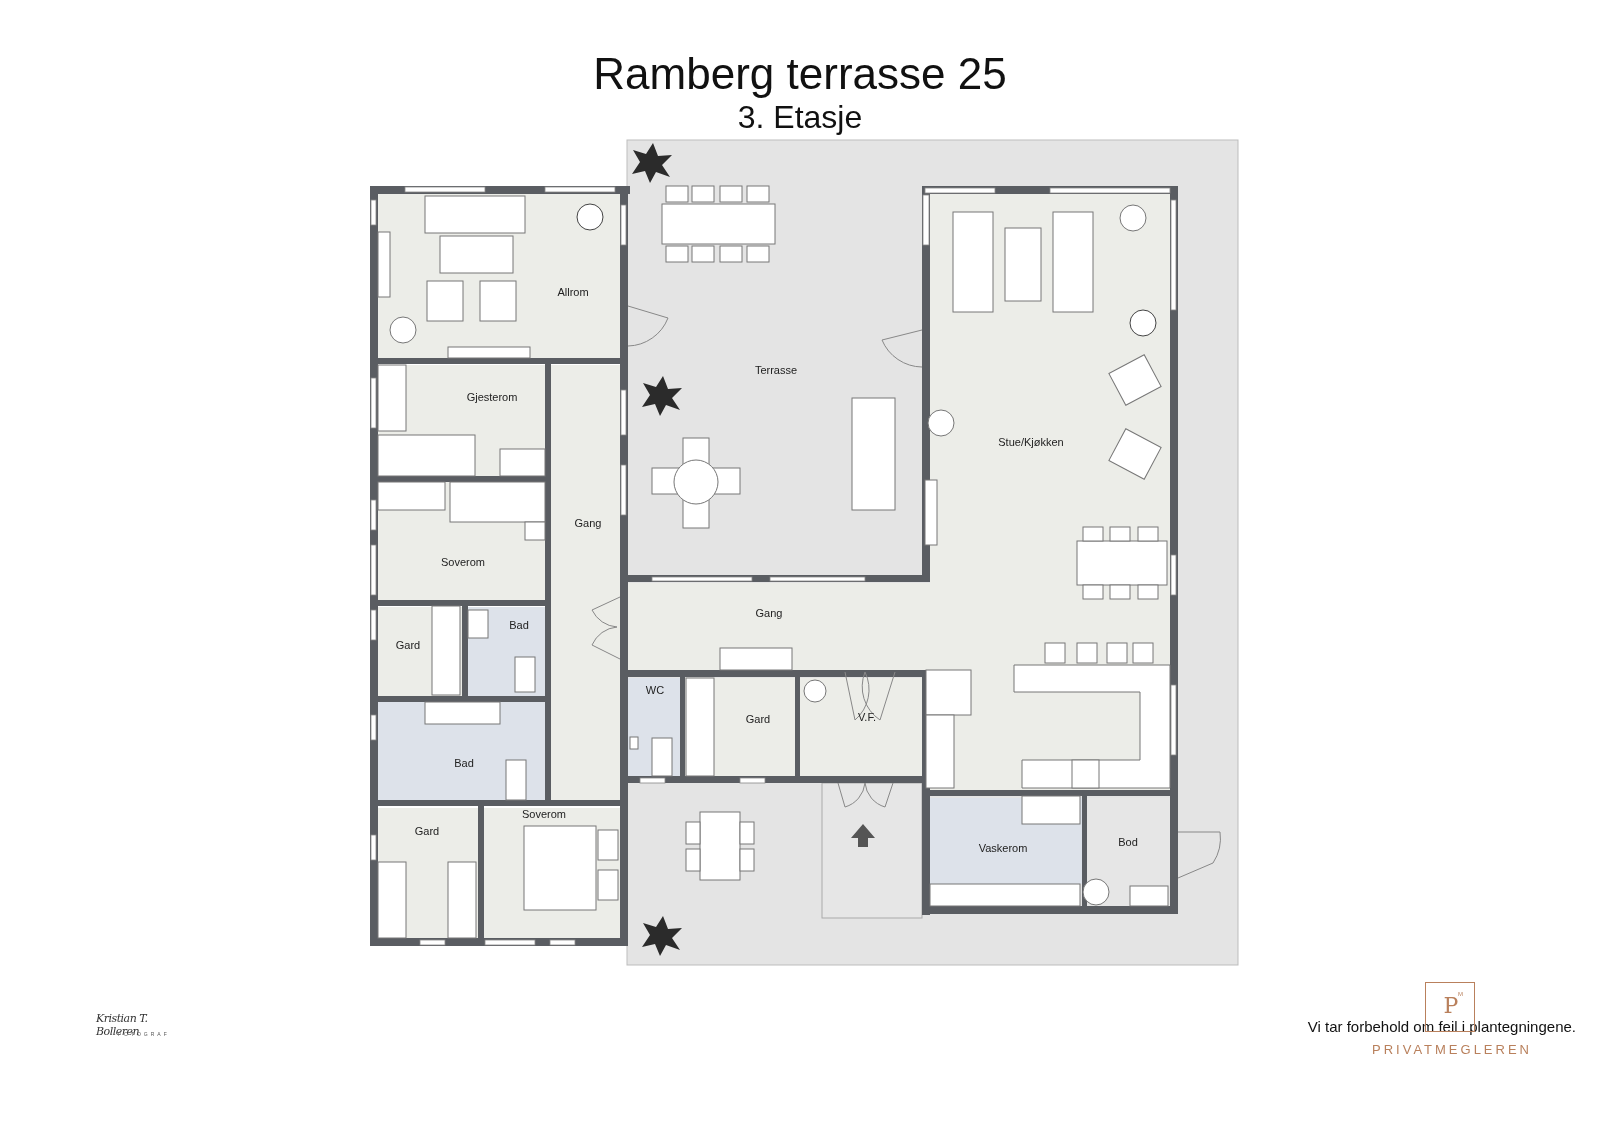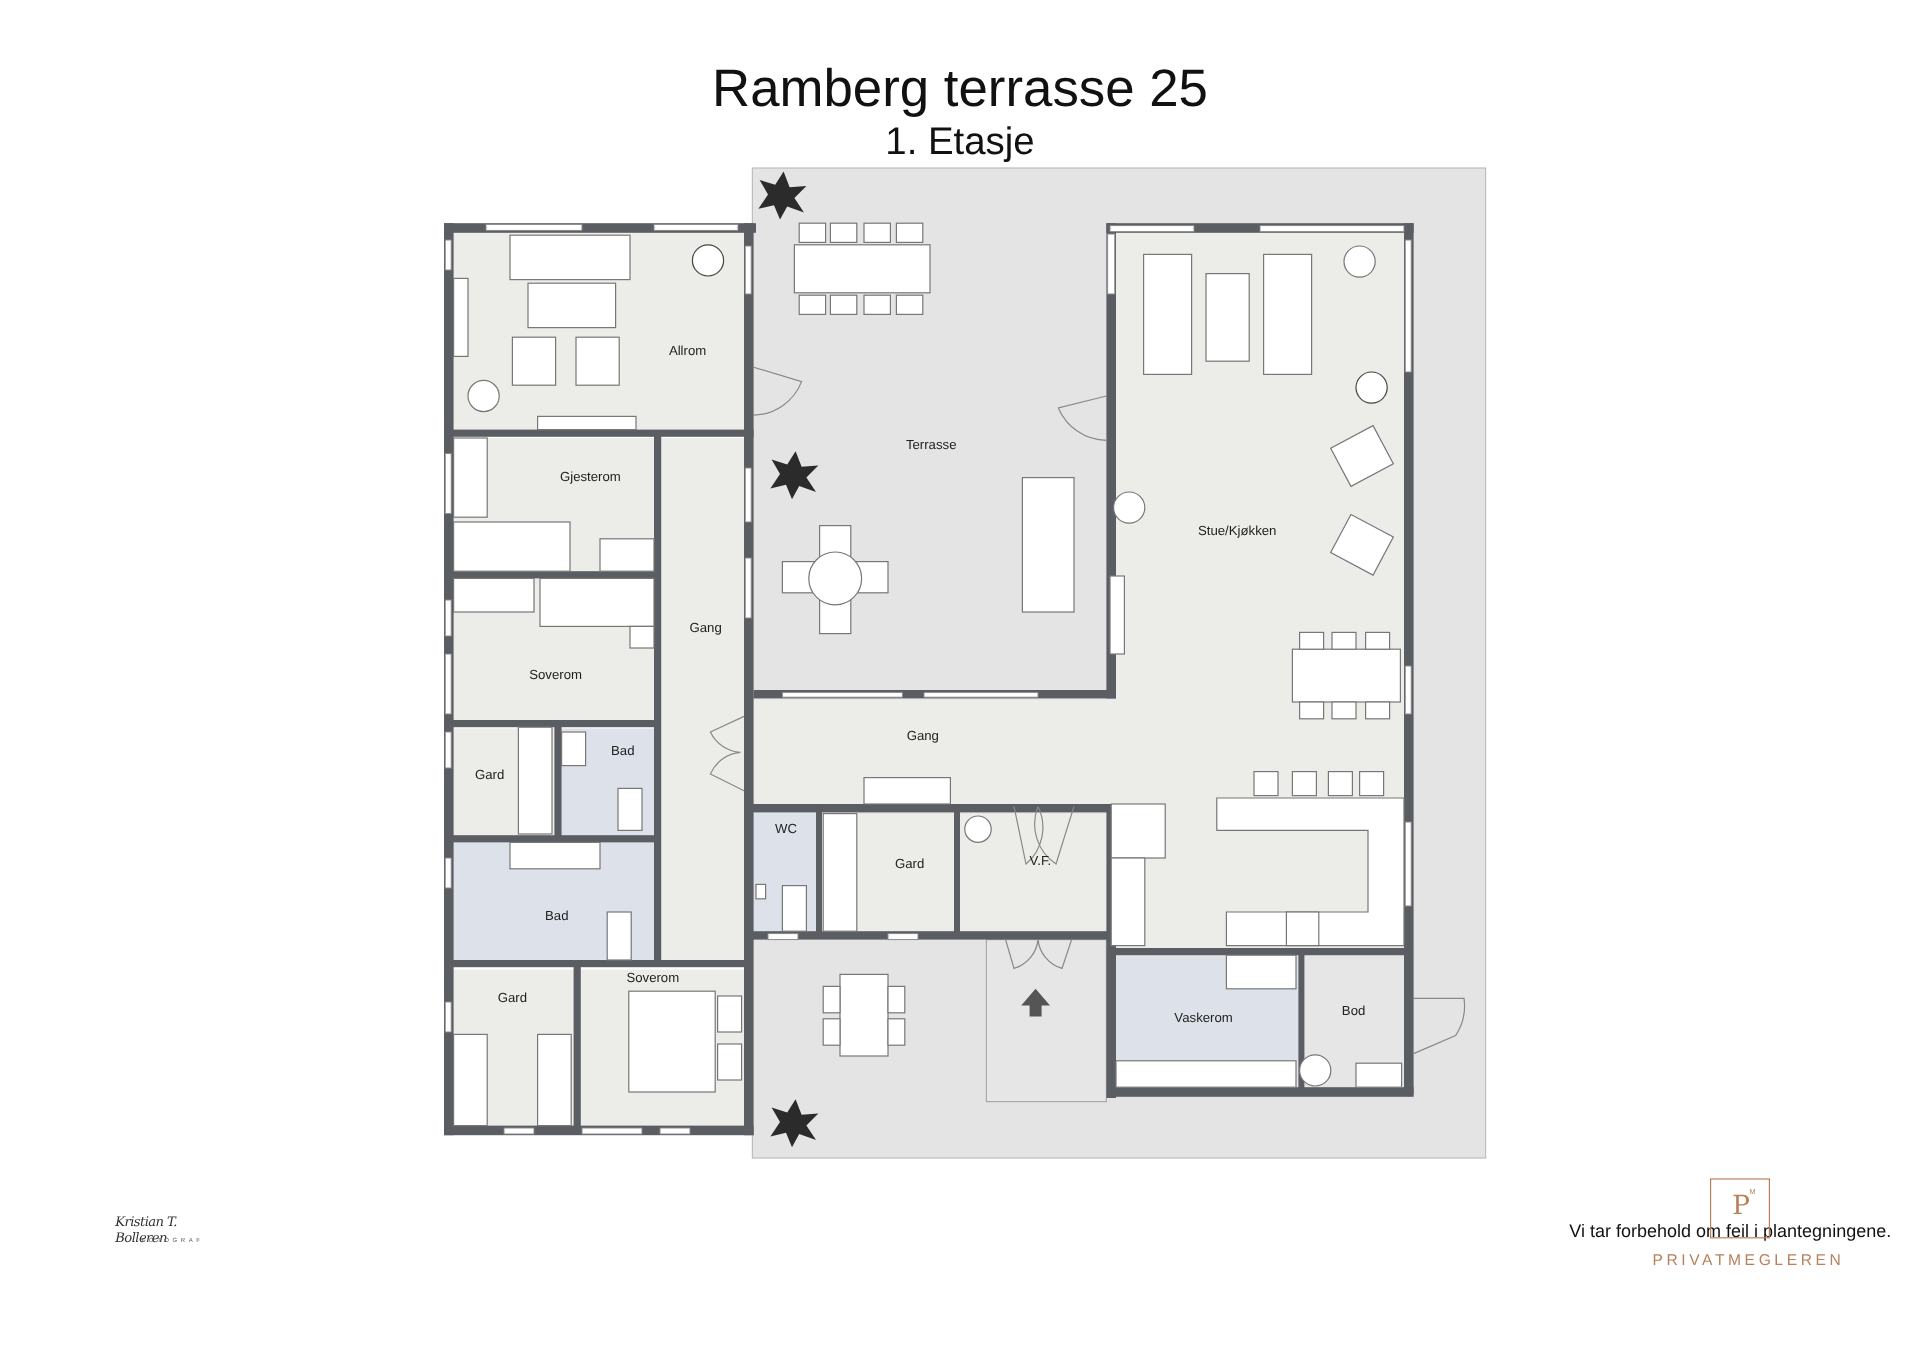--- a/index.html
+++ b/index.html
@@ -9,27 +9,27 @@
   .plan{position:absolute;left:0;top:0;width:1600px;height:1132px;}
   .room-label{font-family:"Liberation Sans",sans-serif;font-size:11px;fill:#222;text-anchor:middle;}
   .disclaimer{position:absolute;left:0;width:1576px;text-align:right;top:1018px;font-size:15px;}
   .sign{position:absolute;left:96px;top:1012px;width:96px;height:34px;}
   .sign-script{position:absolute;left:0;top:0;font-family:"DejaVu Serif",serif;font-style:italic;font-size:11px;color:#333;letter-spacing:-0.5px;}
   .sign-sub{position:absolute;left:22px;top:19px;font-size:5px;letter-spacing:3px;color:#555;}
   .logo{position:absolute;left:1372px;top:982px;width:170px;height:80px;}
   .logo-box{position:absolute;left:53px;top:0;width:50px;height:50px;border:1.5px solid #b9805c;box-sizing:border-box;}
   .logo-p{position:absolute;left:0;top:10px;width:50px;text-align:center;font-family:"DejaVu Serif",serif;font-size:22px;color:#b9805c;}
   .logo-m{position:absolute;left:32px;top:8px;font-size:6px;color:#b9805c;}
-  .logo-text{position:absolute;left:0;top:60px;width:170px;text-align:center;font-size:13px;letter-spacing:3px;color:#b9805c;}
+  .logo-text{position:absolute;left:0;top:60px;width:170px;font-size:13px;letter-spacing:3px;color:#b9805c;}
 </style>
 </head>
 <body>
 
 <div class="title">Ramberg terrasse 25</div>
-<div class="subtitle">1. Etasje</div>
+<div class="subtitle">3. Etasje</div>
 
 <svg class="plan" viewBox="0 0 1600 1132" xmlns="http://www.w3.org/2000/svg">
 
   <rect x="627" y="140" width="611" height="825" fill="#e4e4e4" stroke="#bdbdbd" stroke-width="1"></rect>
 
   <g fill="#ecede8">
     <rect x="377" y="192" width="247" height="168"></rect>
     <rect x="377" y="365" width="168" height="112"></rect>
     <rect x="377" y="482" width="168" height="120"></rect>
     <rect x="550" y="365" width="70" height="435"></rect>

